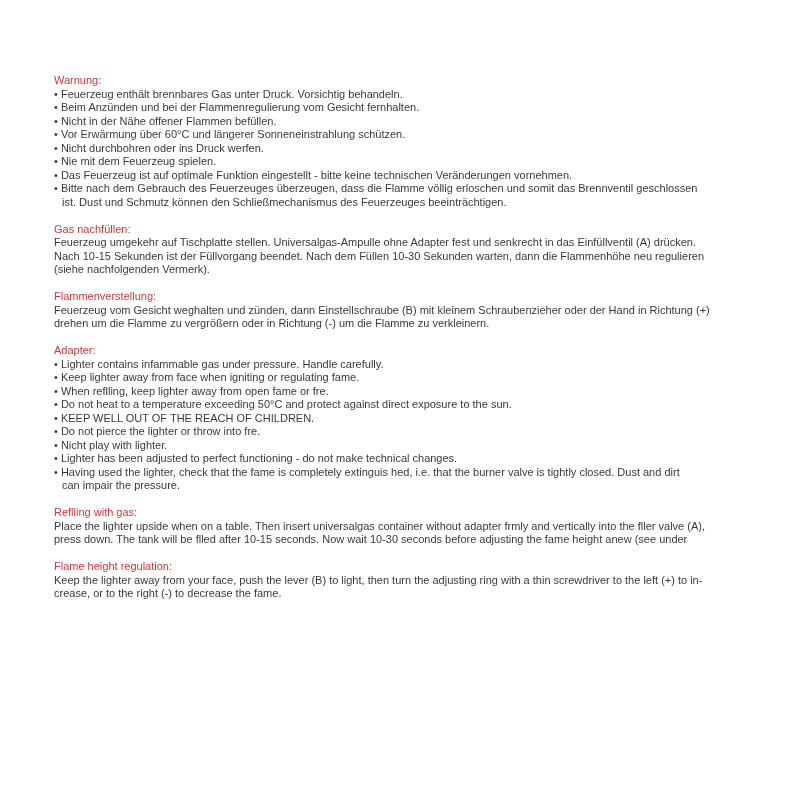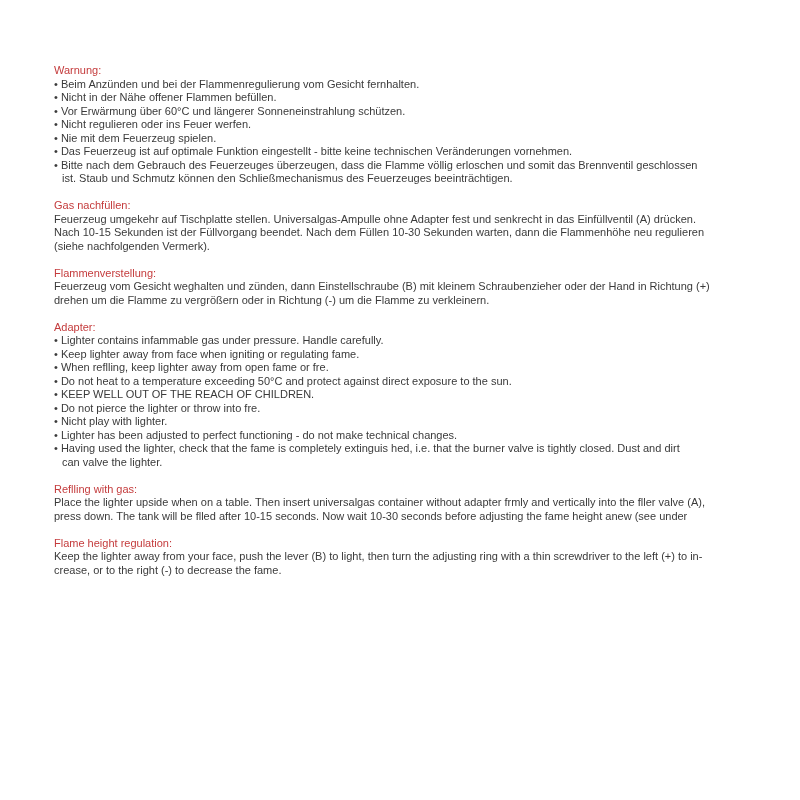--- a/index.html
+++ b/index.html
@@ -7,21 +7,21 @@
     padding: 0;
     width: 800px;
     height: 800px;
     background: #ffffff;
     overflow: hidden;
     font-family: "Liberation Sans", sans-serif;
   }
   .sheet {
     position: absolute;
     left: 54px;
-    top: 64px;
+    top: 74px;
     width: 706px;
     color: var(--body-color, #3a3a3a);
     font-size: 11px;
     line-height: 13.5px;
     letter-spacing: 0;
     filter: blur(0.2px);
   }
   .sheet section {
     margin: 0 0 13.5px 0;
   }
@@ -38,28 +38,29 @@
   .line.cont {
     padding-left: 8px;
   }
 </style>
 </head>
 <body style="background: rgb(255, 255, 255);">
 
 <main id="sheet" class="sheet">
     <section>
       <div class="heading">Warnung:</div>
+      <div class="line">• Feuerzeug enthält brennbares Gas unter Druck. Vorsichtig behandeln.</div>
       <div class="line">• Beim Anzünden und bei der Flammenregulierung vom Gesicht fernhalten.</div>
       <div class="line">• Nicht in der Nähe offener Flammen befüllen.</div>
       <div class="line">• Vor Erwärmung über 60°C und längerer Sonneneinstrahlung schützen.</div>
-      <div class="line">• Nicht regulieren oder ins Feuer werfen.</div>
+      <div class="line">• Nicht durchbohren oder ins Druck werfen.</div>
       <div class="line">• Nie mit dem Feuerzeug spielen.</div>
       <div class="line">• Das Feuerzeug ist auf optimale Funktion eingestellt - bitte keine technischen Veränderungen vornehmen.</div>
       <div class="line">• Bitte nach dem Gebrauch des Feuerzeuges überzeugen, dass die Flamme völlig erloschen und somit das Brennventil geschlossen</div>
-      <div class="line cont">ist. Staub und Schmutz können den Schließmechanismus des Feuerzeuges beeinträchtigen.</div>
+      <div class="line cont">ist. Dust und Schmutz können den Schließmechanismus des Feuerzeuges beeinträchtigen.</div>
     </section>
     <section>
       <div class="heading">Gas nachfüllen:</div>
       <div class="line">Feuerzeug umgekehr auf Tischplatte stellen. Universalgas-Ampulle ohne Adapter fest und senkrecht in das Einfüllventil (A) drücken.</div>
       <div class="line">Nach 10-15 Sekunden ist der Füllvorgang beendet. Nach dem Füllen 10-30 Sekunden warten, dann die Flammenhöhe neu regulieren</div>
       <div class="line">(siehe nachfolgenden Vermerk).</div>
     </section>
     <section>
       <div class="heading">Flammenverstellung:</div>
       <div class="line">Feuerzeug vom Gesicht weghalten und zünden, dann Einstellschraube (B) mit kleinem Schraubenzieher oder der Hand in Richtung (+)</div>
@@ -69,21 +70,21 @@
       <div class="heading">Adapter:</div>
       <div class="line">• Lighter contains infammable gas under pressure. Handle carefully.</div>
       <div class="line">• Keep lighter away from face when igniting or regulating fame.</div>
       <div class="line">• When reflling, keep lighter away from open fame or fre.</div>
       <div class="line">• Do not heat to a temperature exceeding 50°C and protect against direct exposure to the sun.</div>
       <div class="line">• KEEP WELL OUT OF THE REACH OF CHILDREN.</div>
       <div class="line">• Do not pierce the lighter or throw into fre.</div>
       <div class="line">• Nicht play with lighter.</div>
       <div class="line">• Lighter has been adjusted to perfect functioning - do not make technical changes.</div>
       <div class="line">• Having used the lighter, check that the fame is completely extinguis hed, i.e. that the burner valve is tightly closed. Dust and dirt</div>
-      <div class="line cont">can valve the lighter.</div>
+      <div class="line cont">can impair the pressure.</div>
     </section>
     <section>
       <div class="heading">Reflling with gas:</div>
       <div class="line">Place the lighter upside when on a table. Then insert universalgas container without adapter frmly and vertically into the fller valve (A),</div>
       <div class="line">press down. The tank will be flled after 10-15 seconds. Now wait 10-30 seconds before adjusting the fame height anew (see under</div>
     </section>
     <section>
       <div class="heading">Flame height regulation:</div>
       <div class="line">Keep the lighter away from your face, push the lever (B) to light, then turn the adjusting ring with a thin screwdriver to the left (+) to in-</div>
       <div class="line">crease, or to the right (-) to decrease the fame.</div>

